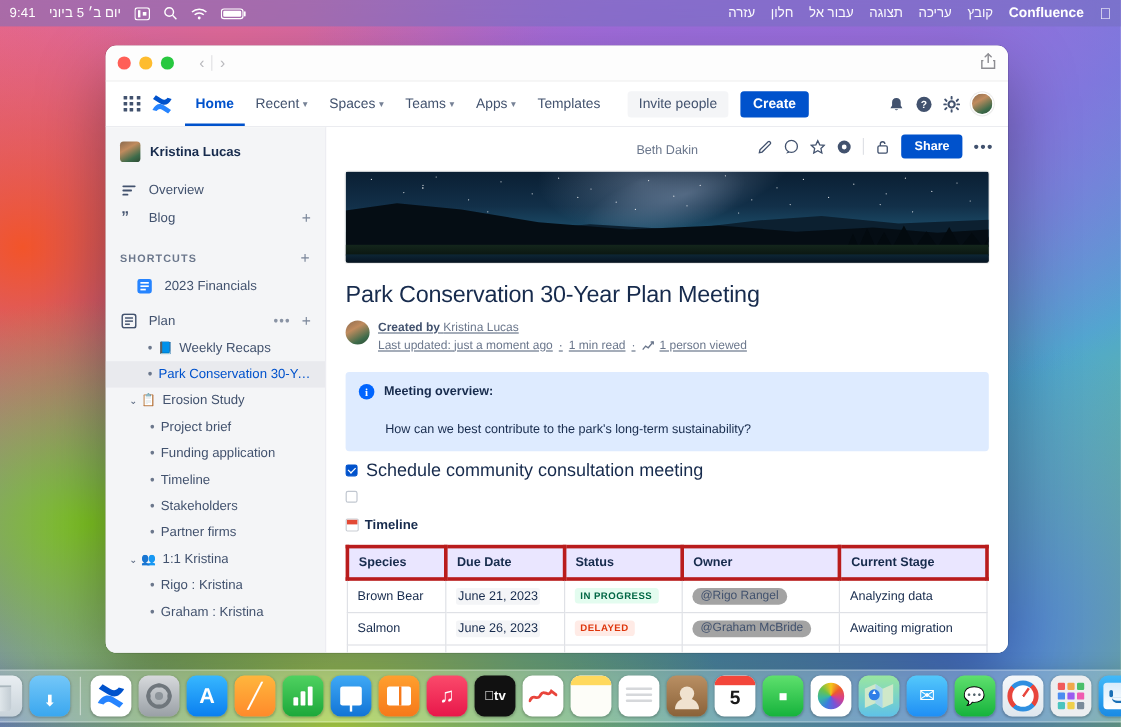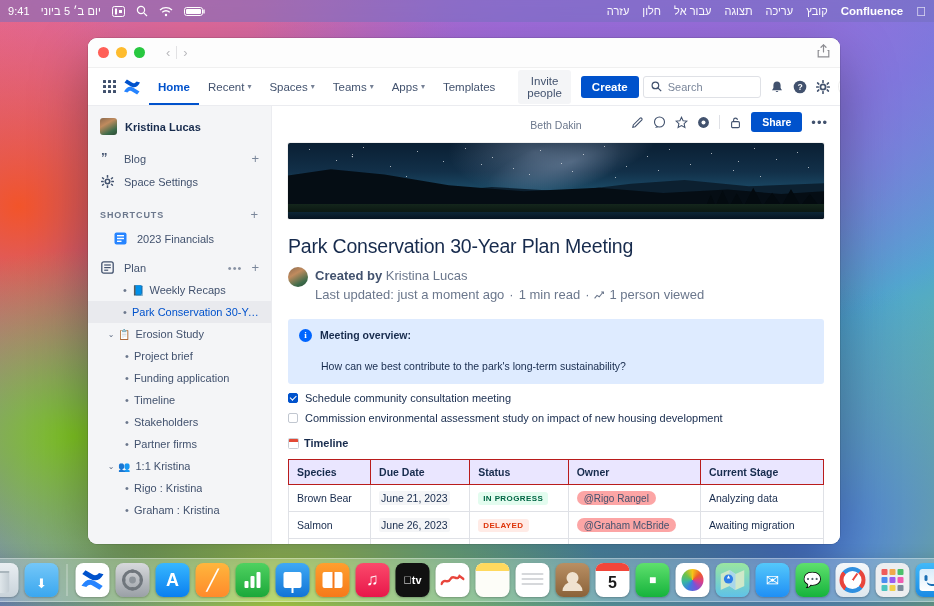--- a/index.html
+++ b/index.html
@@ -249,21 +249,21 @@
   h1.title {
     font-size: 19.5px; color: #172b4d; font-weight: 400;
     margin: 16px 0 0 0; letter-spacing: -0.2px;
   }
   .byline { display: flex; align-items: flex-start; gap: 7px; margin-top: 9px; }
   .byline-ava {
     width: 20px; height: 20px; border-radius: 50%;
     background: linear-gradient(150deg,#8a6a4e 0%,#c08b5e 35%,#3c6b4a 75%,#2e4a34 100%);
     flex: 0 0 20px;
   }
-  .byline-txt { font-size: 13px; color: #6b778c; line-height: 1.45; }
+  .byline-txt { font-size: 10px; color: #6b778c; line-height: 1.45; text-decoration: underline; }
   .byline-txt b { color: #42526e; font-weight: 700; }
   .byline-txt .who { color: #6b778c; }
 
   .panel-info {
     margin-top: 14px; background: #deebff;
     border-radius: 3px; padding: 9px 11px;
     display: flex; gap: 8px; align-items: flex-start;
   }
   .info-circle {
     width: 13px; height: 13px; border-radius: 50%;
@@ -286,21 +286,21 @@
     border: 1.4px solid #c1c7d0; background: #fff;
     flex: 0 0 10px; cursor: pointer;
     display: flex; align-items: center; justify-content: center;
   }
   .cbox.checked { background: #0052cc; border-color: #0052cc; }
   .cbox.checked::after {
     content: ""; width: 5px; height: 2.5px;
     border-left: 1.4px solid #fff; border-bottom: 1.4px solid #fff;
     transform: rotate(-45deg) translate(0.5px,-0.5px);
   }
-  .task-lbl { font-size: 11px; color: #172b4d; }
+  .task-lbl { font-size: 15px; color: #172b4d; }
 
   .h-timeline {
     margin-top: 13px; font-size: 11px; font-weight: 700; color: #172b4d;
     display: flex; align-items: center; gap: 5px;
   }
   .cal-ico {
     width: 11px; height: 11px; border-radius: 1.5px;
     background: #fff; border: 1px solid #c9cdd4;
     position: relative; flex: 0 0 11px; overflow: hidden;
   }
@@ -310,38 +310,38 @@
   }
 
   table.tl {
     margin-top: 10px; width: 100%;
     border-collapse: collapse;
     font-size: 10.5px;
   }
   table.tl th {
     background: #eae6ff; color: #172b4d;
     font-weight: 700; text-align: left;
-    padding: 6px 8px; border: 1px solid #b91c1c;
+    padding: 6px 8px; border: 3px solid #b91c1c;
     font-size: 10.5px; white-space: nowrap;
   }
   table.tl td {
     padding: 6px 8px; border: 1px solid #dfe1e6;
     color: #172b4d; white-space: nowrap;
   }
   .date-chip { background: #f4f5f7; border-radius: 2px; padding: 1px 2px; }
   .lozenge {
     display: inline-block; font-size: 8px; font-weight: 700;
     letter-spacing: 0.4px; text-transform: uppercase;
     border-radius: 3px; padding: 2px 5px;
   }
   .lz-prog { background: #e3fcef; color: #006644; }
   .lz-del  { background: #ffebe6; color: #de350b; }
   .mention {
     display: inline-block; font-size: 10px;
-    background: #fca5a5; color: #42526e;
+    background: #a3a3a3; color: #42526e;
     border-radius: 9px; padding: 1.5px 7px;
   }
   .mention.sel { background: #0052cc; color: #fff; border-radius: 3px; }
 
   
   .dock {
     position: absolute; left: 50%; transform: translateX(-50%);
     bottom: 4px;
     height: 44px;
     display: flex; align-items: flex-end; gap: 6px;
@@ -546,29 +546,20 @@
         <span class="caret">▾</span>
       </div>
       <div class="nav-item">
         <span>Templates</span>
       </div>
     </div>
     <button class="btn-invite">Invite people</button>
     <button class="btn-create">Create</button>
 
     <div class="nav-right">
-      <div class="searchbox">
-        <span>
-          <svg width="11" height="11" viewBox="0 0 11 11">
-              <circle cx="4.4" cy="4.4" r="3.3" fill="none" stroke="#42526e" stroke-width="1.2"></circle>
-              <line x1="6.9" y1="6.9" x2="10.2" y2="10.2" stroke="#42526e" stroke-width="1.2"></line>
-            </svg>
-        </span>
-        <input type="text" placeholder="Search" style="">
-      </div>
       <span class="nicon">
         <svg width="14" height="14" viewBox="0 0 14 14">
             <path d="M7 1.6 C4.7 1.6 3.4 3.1 3.4 5.2 V8 L2 10.2 h10 L10.6 8 V5.2 C10.6 3.1 9.3 1.6 7 1.6z" fill="#42526e"></path>
             <path d="M5.6 11 a1.5 1.5 0 0 0 2.8 0z" fill="#42526e"></path>
           </svg>
       </span>
       <span class="nicon">
         <svg width="14" height="14" viewBox="0 0 14 14">
             <circle cx="7" cy="7" r="6.3" fill="#42526e"></circle>
             <text x="7" y="10.4" font-size="8.6" font-weight="700" fill="#fff" text-anchor="middle" font-family="Liberation Sans">?</text>
@@ -594,49 +585,41 @@
   </div>
 
   <div class="wbody">
 
     <div class="sidebar">
       <div class="space-head">
         <span class="space-ava"></span>
         <span class="space-name">Kristina Lucas</span>
       </div>
 
+      <div class="srow">
+        <span class="sicon">
+          <svg width="13" height="13" viewBox="0 0 13 13">
+              <rect x="1" y="2.5" width="11" height="1.5" rx="0.7" fill="#42526e"></rect>
+              <rect x="1" y="6" width="8" height="1.5" rx="0.7" fill="#42526e"></rect>
+              <rect x="1" y="9.5" width="5" height="1.5" rx="0.7" fill="#42526e"></rect>
+            </svg>
+        </span>
+        <span class="slabel">Overview</span>
+      </div>
 
       <div class="srow">
         <span class="sicon">
           <svg width="13" height="13" viewBox="0 0 13 13">
               <text x="0" y="10" font-size="13" font-weight="700" fill="#42526e" font-family="Liberation Sans">”</text>
             </svg>
         </span>
         <span class="slabel">Blog</span>
         <span class="plus">+</span>
       </div>
 
-      <div class="srow">
-        <span class="sicon">
-          <svg width="13" height="13" viewBox="0 0 14 14">
-              <g fill="#42526e">
-                <circle cx="7" cy="7" r="2.4" fill="none" stroke="#42526e" stroke-width="1.7"></circle>
-                <rect x="6.2" y="0" width="1.6" height="3" rx="0.6"></rect>
-                <rect x="6.2" y="11" width="1.6" height="3" rx="0.6"></rect>
-                <rect x="0" y="6.2" width="3" height="1.6" rx="0.6"></rect>
-                <rect x="11" y="6.2" width="3" height="1.6" rx="0.6"></rect>
-                <rect x="1.4" y="2" width="1.6" height="3" rx="0.6" transform="rotate(-45 2.2 3.5)"></rect>
-                <rect x="11" y="2" width="1.6" height="3" rx="0.6" transform="rotate(45 11.8 3.5)"></rect>
-                <rect x="1.4" y="9" width="1.6" height="3" rx="0.6" transform="rotate(45 2.2 10.5)"></rect>
-                <rect x="11" y="9" width="1.6" height="3" rx="0.6" transform="rotate(-45 11.8 10.5)"></rect>
-              </g>
-            </svg>
-        </span>
-        <span class="slabel">Space Settings</span>
-      </div>
 
       <div class="sec-label">
         <span>SHORTCUTS</span>
         <span class="plus">+</span>
       </div>
 
       <div class="srow" style="padding-left:25px">
         <span class="sicon">
           <svg width="13" height="13" viewBox="0 0 13 13">
               <rect x="0.5" y="0.5" width="12" height="12" rx="2" fill="#2684ff"></rect>
@@ -836,21 +819,20 @@
           </div>
         </div>
 
 
         <div class="task">
           <span class="cbox checked"></span>
           <span class="task-lbl">Schedule community consultation meeting</span>
         </div>
         <div class="task">
           <span class="cbox"></span>
-          <span class="task-lbl">Commission environmental assessment study on impact of new housing development</span>
         </div>
 
         <div class="h-timeline">
           <span class="cal-ico"></span>
           <span>Timeline</span>
         </div>
 
         <table class="tl">
           <thead>
             <tr>

